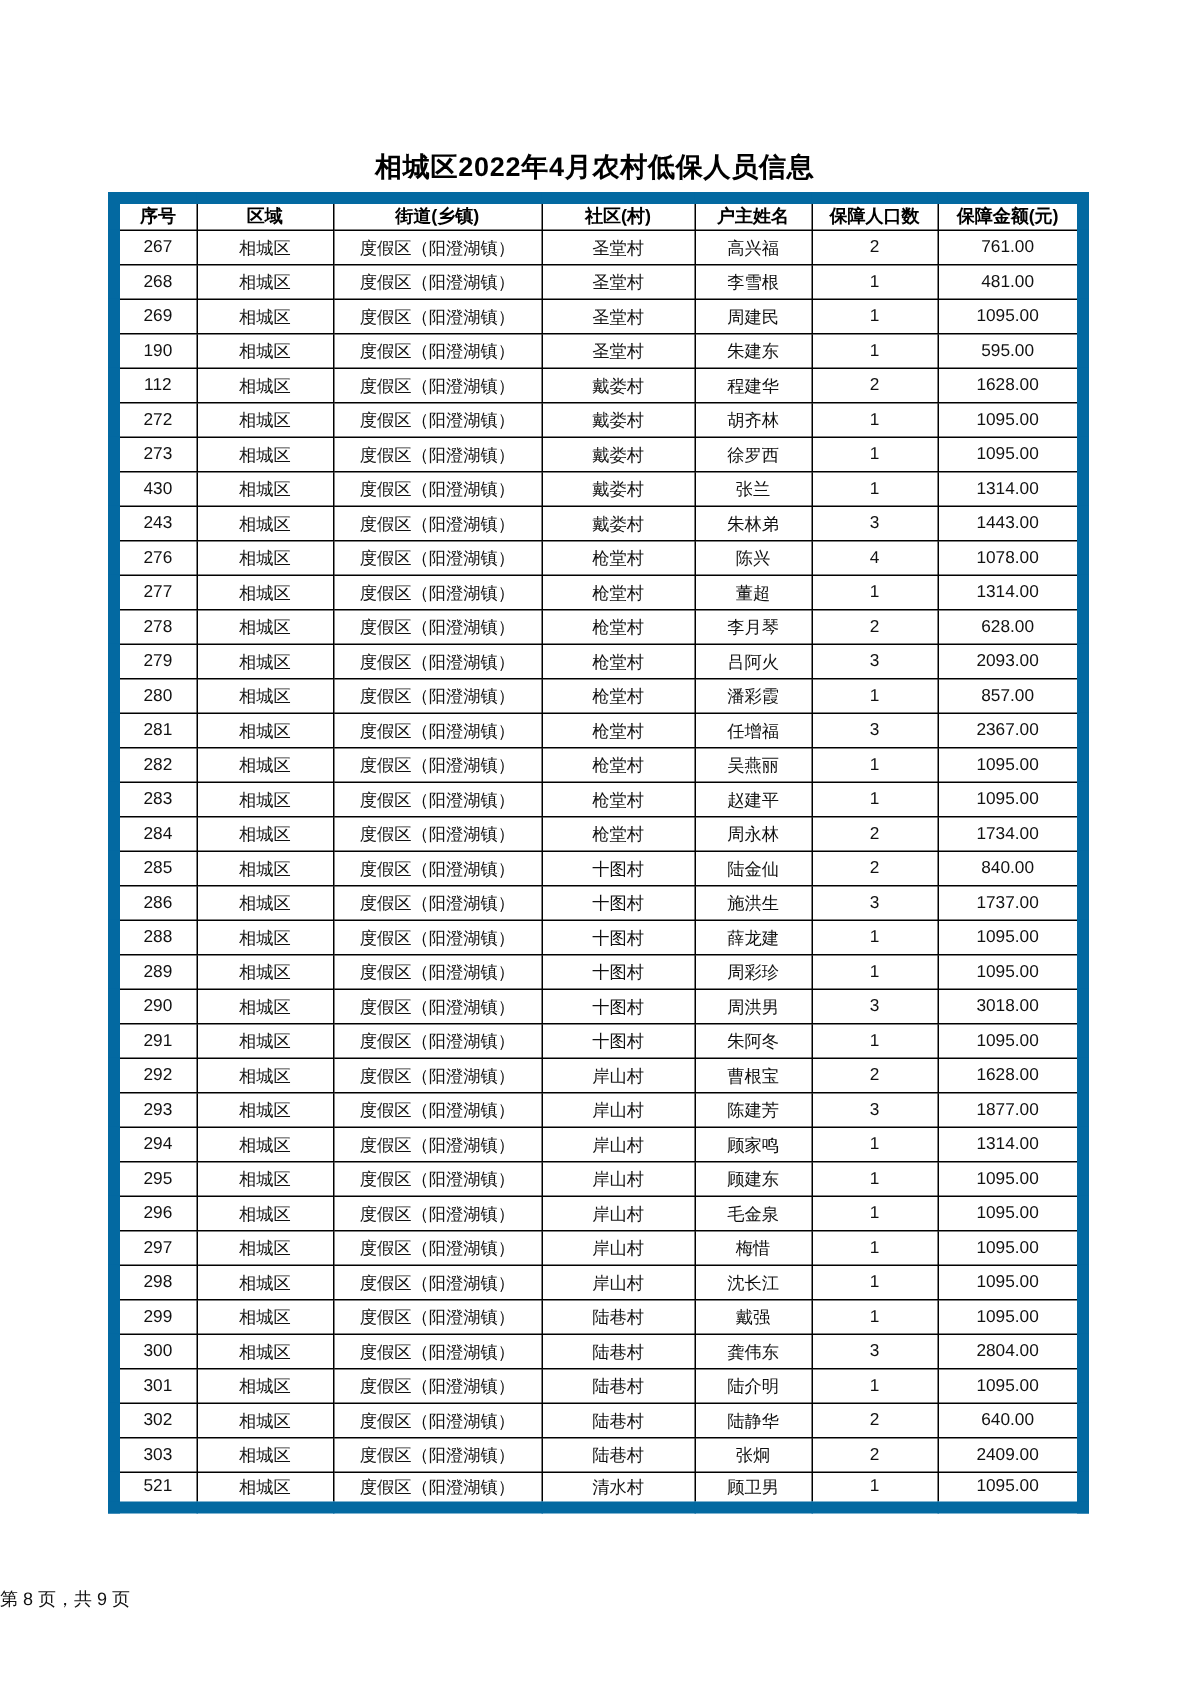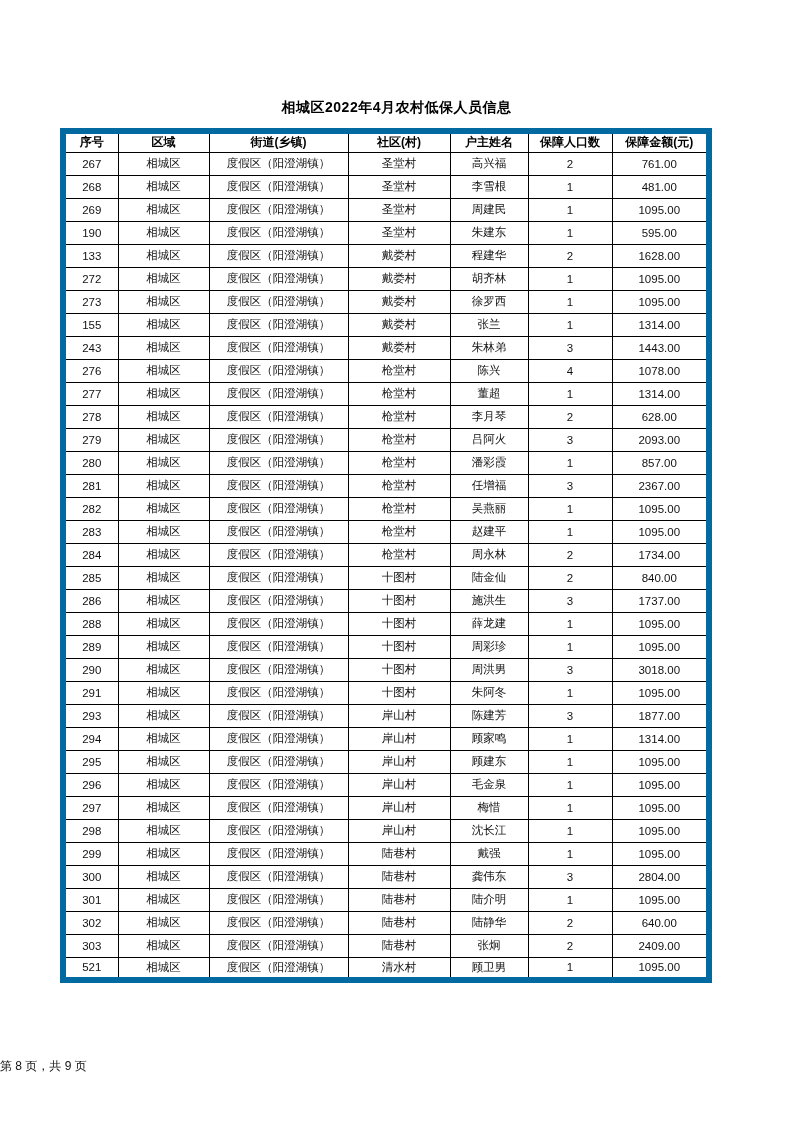--- a/index.html
+++ b/index.html
@@ -11,33 +11,33 @@
     font-family: "Liberation Sans", sans-serif;
     color: #000000;
     overflow: hidden;
   }
   .doc-title {
     position: absolute;
     top: 99px;
     left: 0;
     width: 100%;
     text-align: center;
-    font-size: 14px;
+    font-size: 18px;
     font-weight: bold;
     letter-spacing: 0.5px;
     color: #000000;
   }
   table.main-table {
     position: absolute;
-    left: 60px;
+    left: 72px;
     top: 128px;
     width: 646px;
     border-collapse: collapse;
     table-layout: fixed;
-    border: 6px solid #0369a1;
+    border: 8px solid #0369a1;
   }
   table.main-table th, table.main-table td {
     border: 1px solid #000000;
     border-top-width: 1.5px;
     border-bottom-width: 1.5px;
     text-align: center;
     vertical-align: middle;
     overflow: hidden;
     white-space: nowrap;
   }
@@ -121,21 +121,21 @@
         <tr>
           <td>190</td>
           <td>相城区</td>
           <td>度假区（阳澄湖镇）</td>
           <td>圣堂村</td>
           <td>朱建东</td>
           <td>1</td>
           <td>595.00</td>
         </tr>
         <tr>
-          <td>133</td>
+          <td>112</td>
           <td>相城区</td>
           <td>度假区（阳澄湖镇）</td>
           <td>戴娄村</td>
           <td>程建华</td>
           <td>2</td>
           <td>1628.00</td>
         </tr>
         <tr>
           <td>272</td>
           <td>相城区</td>
@@ -148,21 +148,21 @@
         <tr>
           <td>273</td>
           <td>相城区</td>
           <td>度假区（阳澄湖镇）</td>
           <td>戴娄村</td>
           <td>徐罗西</td>
           <td>1</td>
           <td>1095.00</td>
         </tr>
         <tr>
-          <td>155</td>
+          <td>430</td>
           <td>相城区</td>
           <td>度假区（阳澄湖镇）</td>
           <td>戴娄村</td>
           <td>张兰</td>
           <td>1</td>
           <td>1314.00</td>
         </tr>
         <tr>
           <td>243</td>
           <td>相城区</td>
@@ -301,20 +301,29 @@
         <tr>
           <td>291</td>
           <td>相城区</td>
           <td>度假区（阳澄湖镇）</td>
           <td>十图村</td>
           <td>朱阿冬</td>
           <td>1</td>
           <td>1095.00</td>
         </tr>
         <tr>
+          <td>292</td>
+          <td>相城区</td>
+          <td>度假区（阳澄湖镇）</td>
+          <td>岸山村</td>
+          <td>曹根宝</td>
+          <td>2</td>
+          <td>1628.00</td>
+        </tr>
+        <tr>
           <td>293</td>
           <td>相城区</td>
           <td>度假区（阳澄湖镇）</td>
           <td>岸山村</td>
           <td>陈建芳</td>
           <td>3</td>
           <td>1877.00</td>
         </tr>
         <tr>
           <td>294</td>

